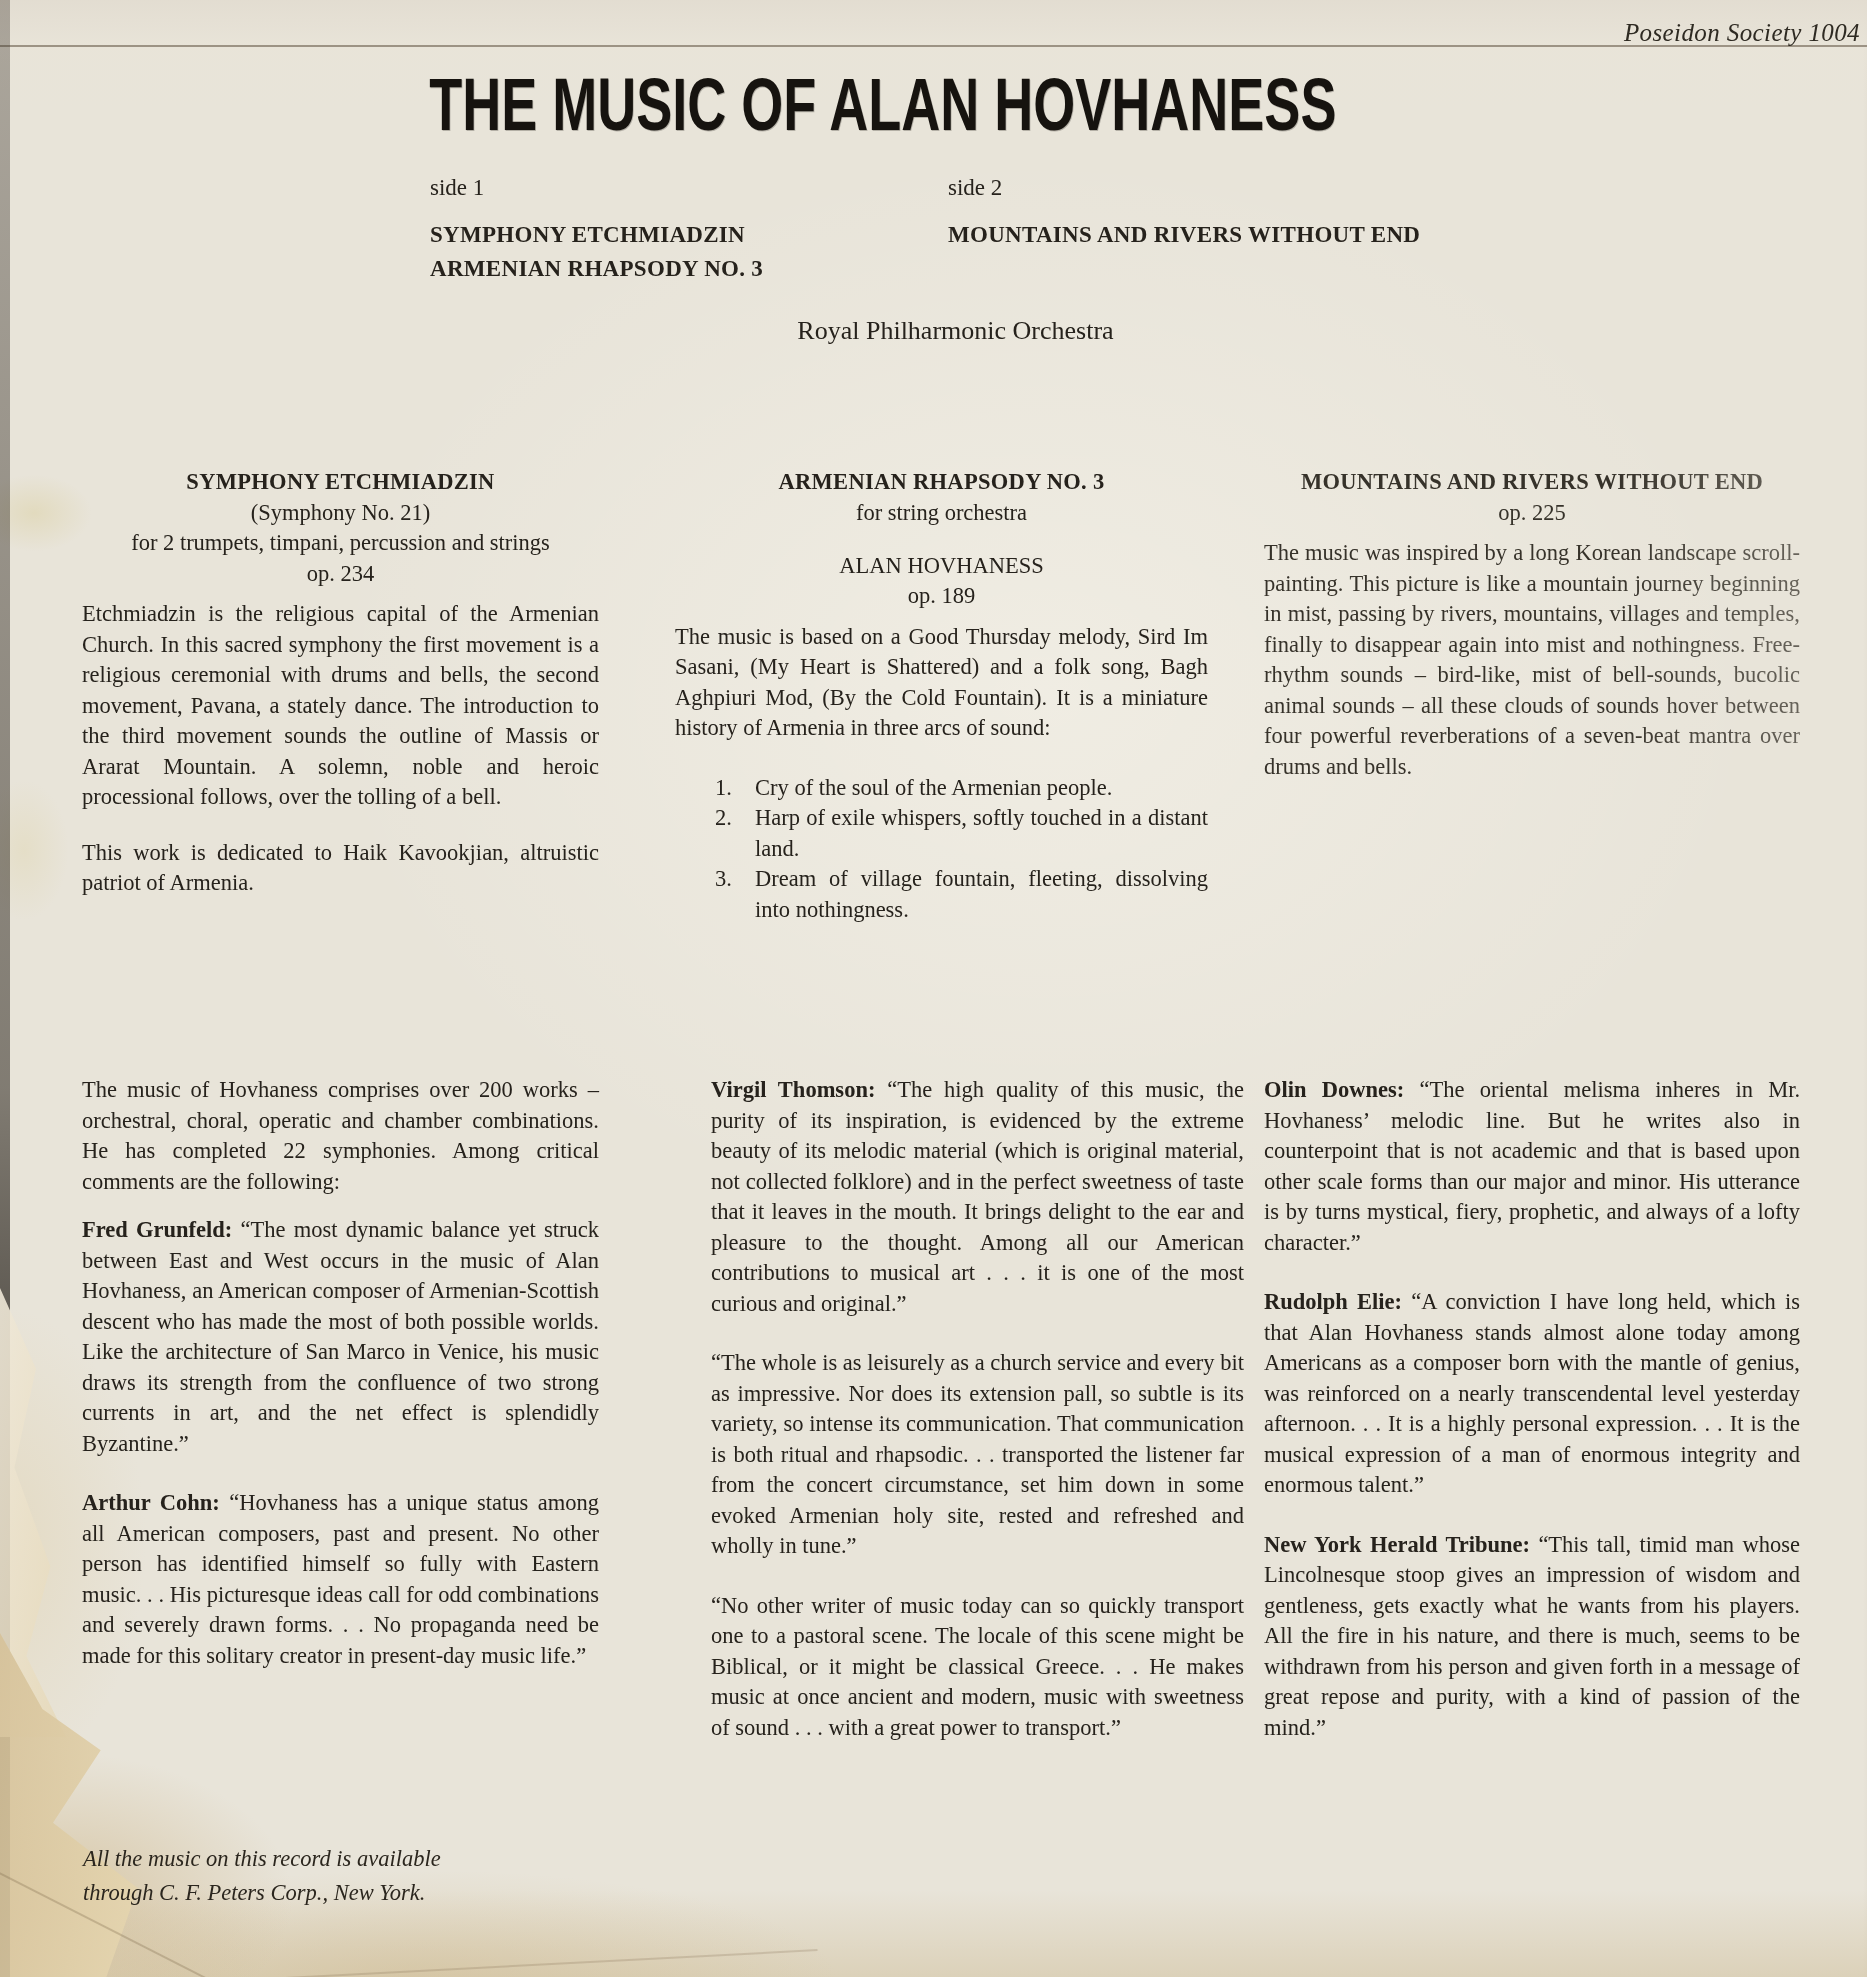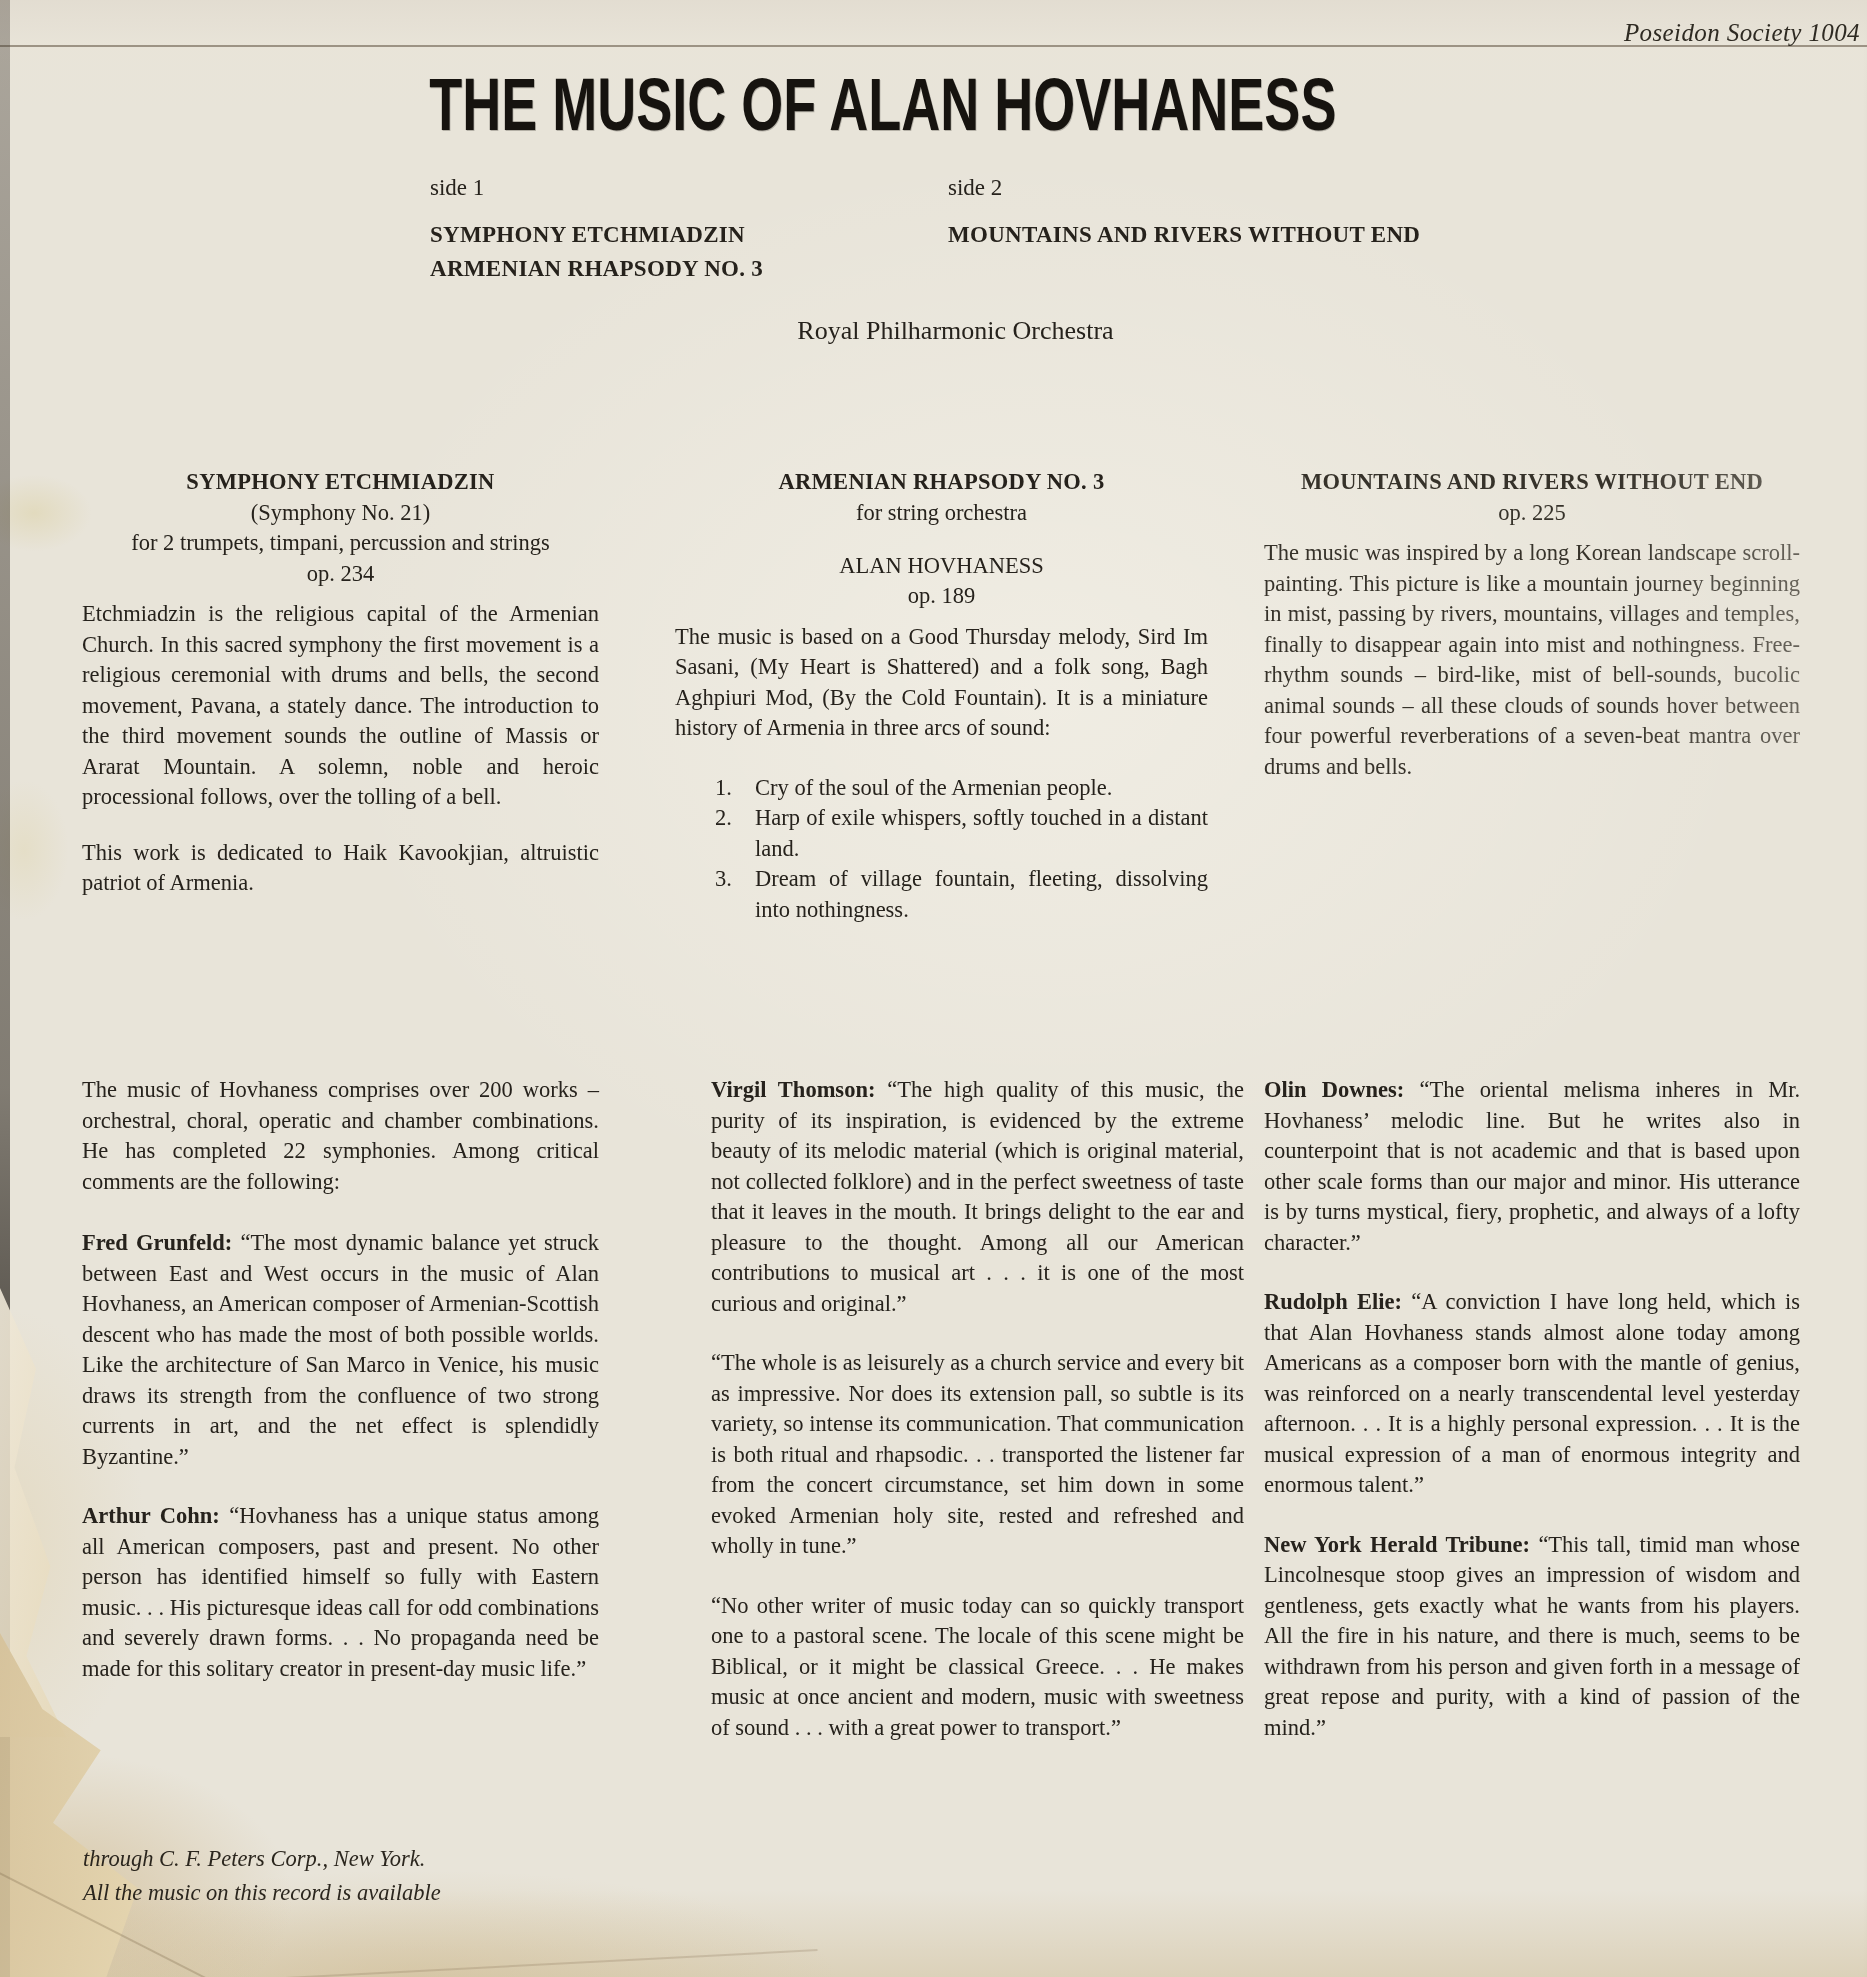--- a/index.html
+++ b/index.html
@@ -80,21 +80,21 @@
 
   .movement-list { margin-top: 29px; padding-left: 40px; }
   .li { display: flex; }
   .li .num { flex: 0 0 40px; }
   .li .txt { flex: 1 1 auto; text-align: justify; }
 
   #low1 { top: 1075px; left: 82px;  width: 517px; }
   #low2 { top: 1075px; left: 711px;  width: 533px; }
   #low3 { top: 1075px; left: 1264px; width: 536px; }
   .lowq { margin-top: 29px; }
-  .lowq.gap-lg { margin-top: 31px; }
+  .lowq.gap-lg { margin-top: 18px; }
 
   .footnote { position: absolute; top: 1842px; left: 83px; width: 449px;
     font-style: italic; font-size: 22.5px; line-height: 34px; color: #2b261e; }
 </style>
 </head>
 <body>
 
 <div class="page">
 
   <div class="top-rule"></div>
@@ -199,18 +199,18 @@
       <span class="qsrc">Rudolph Elie:</span>
       <span>“A conviction I have long held, which is that Alan Hovhaness stands almost alone today among Americans as a composer born with the mantle of genius, was reinforced on a nearly transcendental level yesterday afternoon. . . It is a highly personal expression. . . It is the musical expression of a man of enormous integrity and enormous talent.”</span>
     </p>
     <p class="para lowq">
       <span class="qsrc">New York Herald Tribune:</span>
       <span>“This tall, timid man whose Lincolnesque stoop gives an impression of wisdom and gentleness, gets exactly what he wants from his players. All the fire in his nature, and there is much, seems to be withdrawn from his person and given forth in a message of great repose and purity, with a kind of passion of the mind.”</span>
     </p>
   </div>
 
   <div class="footnote">
+    <div>All the music on this record is available</div>
     <div>through C. F. Peters Corp., New York.</div>
-    <div>All the music on this record is available</div>
   </div>
 
 </div>
 
 
 </body></html>

